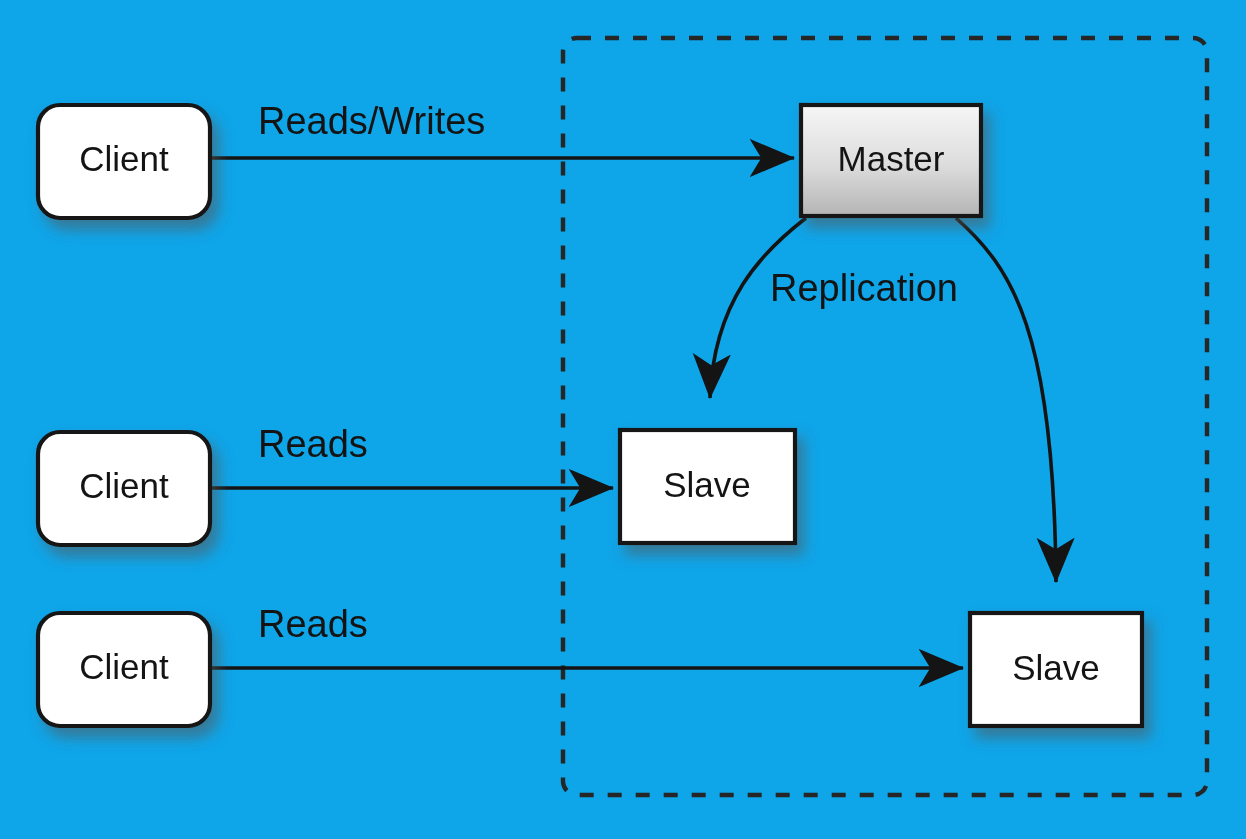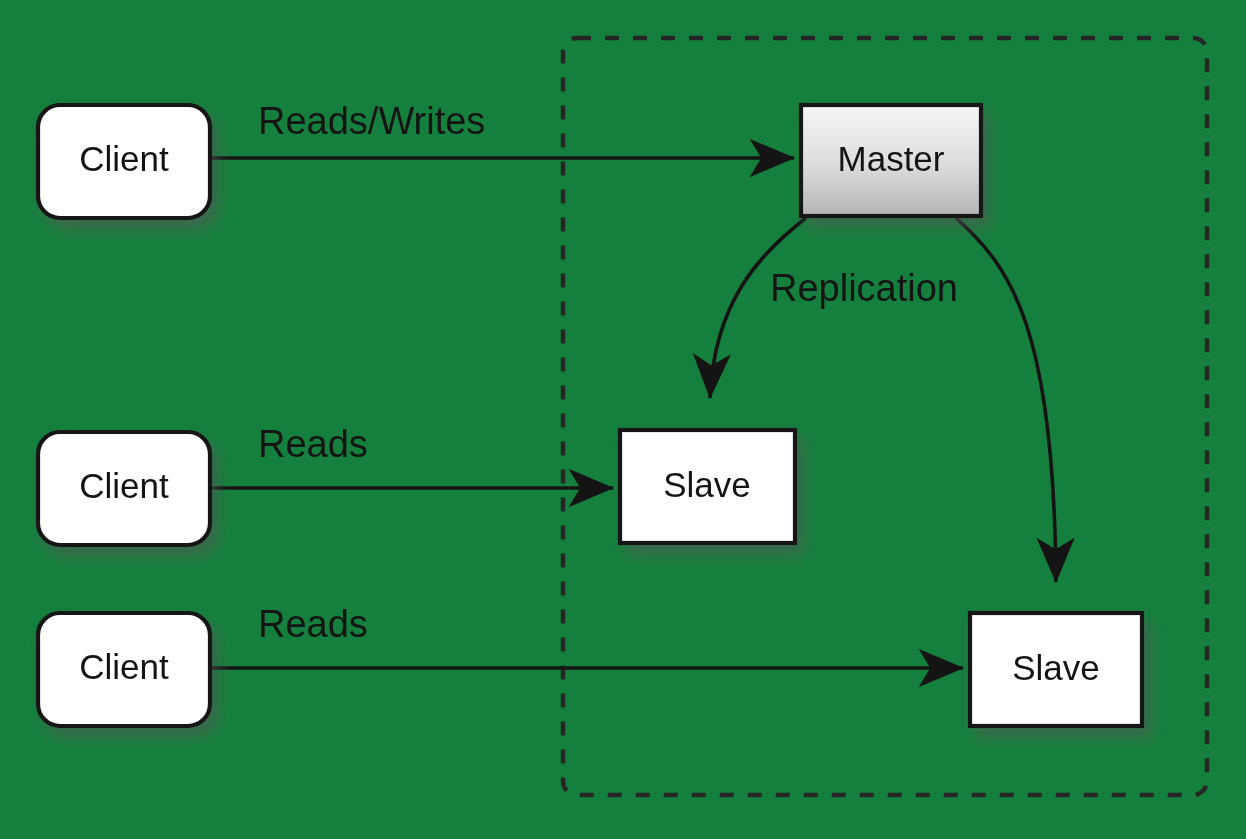--- a/index.html
+++ b/index.html
@@ -7,21 +7,21 @@
     padding: 0;
     background: #ffffff;
   }
   body {
     font-family: "Liberation Sans", sans-serif;
   }
   #canvas {
     position: relative;
     width: 1246px;
     height: 839px;
-    background: #15803d;
+    background: #0ea5e9;
     overflow: hidden;
   }
   #diagram-svg {
     position: absolute;
     left: 0;
     top: 0;
     width: 1246px;
     height: 839px;
     display: block;
   }

